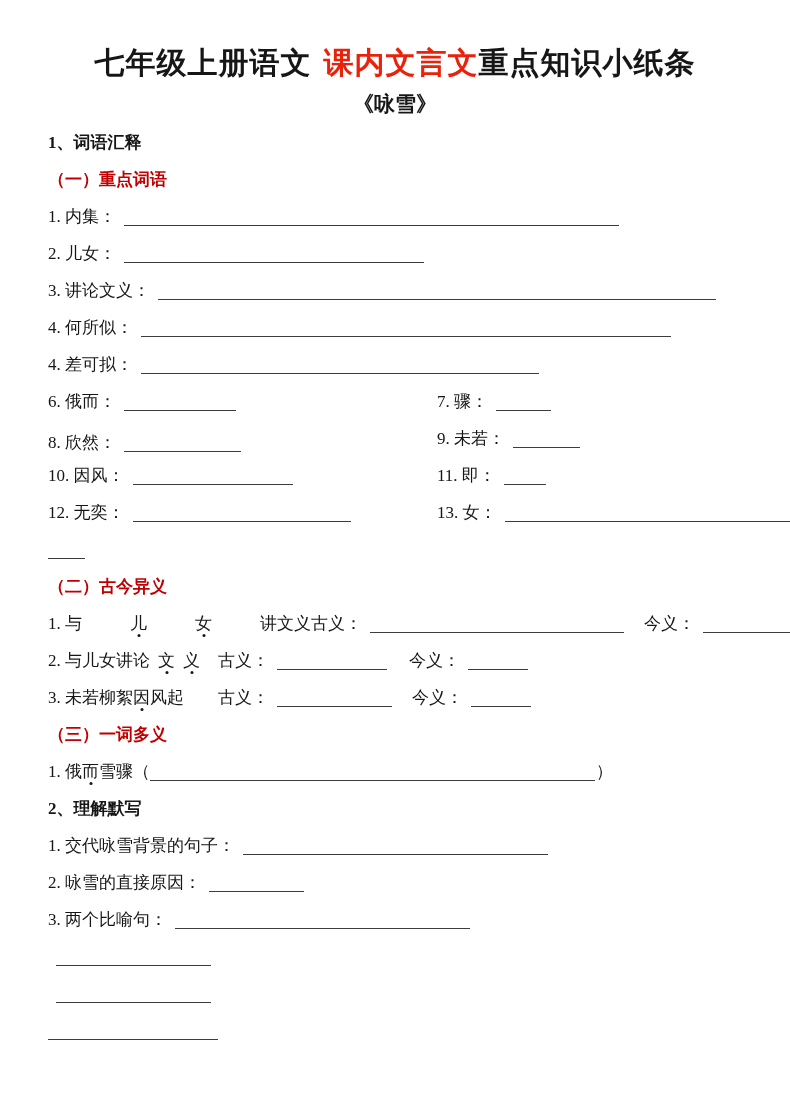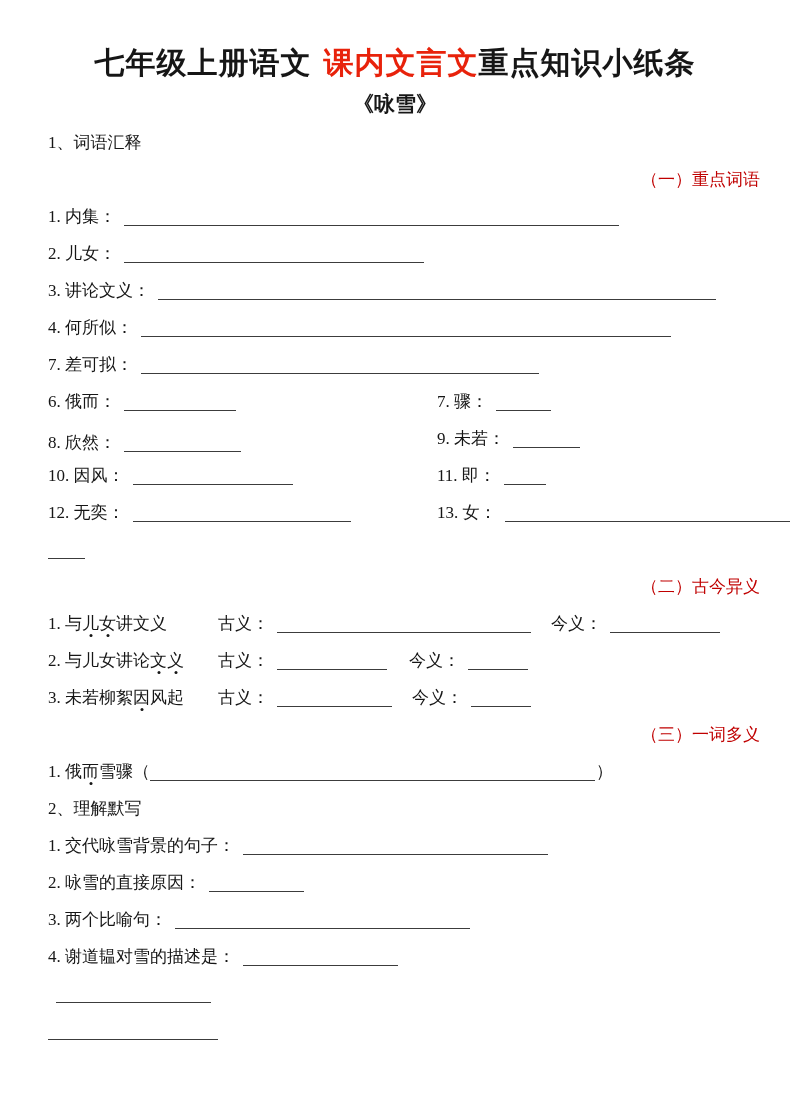--- a/index.html
+++ b/index.html
@@ -33,22 +33,22 @@
     padding-left:48px;
     padding-right:30px;
   }
   .block{
     height:37px;
     display:flex;
     align-items:center;
     font-size:17px;
     line-height:23px;
   }
-  .h-black{font-weight:normal;text-align:center;}
-  .h-red{font-weight:normal;color:var(--heading-red,#c00000);justify-content:flex-end;}
+  .h-black{font-weight:bold;text-align:center;}
+  .h-red{font-weight:bold;color:var(--heading-red,#c00000);}
   .cell{
     display:flex;
     align-items:center;
     white-space:nowrap;
   }
   .blank{
     display:inline-block;
     height:0;
     border-bottom:1px solid var(--line-color,#3c3c3c);
     position:relative;
@@ -103,21 +103,21 @@
         </span>
       </div>
       <div class="block">
         <span class="cell">
           <span>4. 何所似：</span>
           <span class="blank" style="width: 530px;"></span>
         </span>
       </div>
       <div class="block">
         <span class="cell">
-          <span>7. 差可拟：</span>
+          <span>4. 差可拟：</span>
           <span class="blank" style="width: 398px;"></span>
         </span>
       </div>
       <div class="block">
         <span class="cell" style="flex: 0 0 389px;">
           <span>6. 俄而：</span>
           <span class="blank" style="width: 112px;"></span>
         </span>
         <span class="cell">
           <span>7. 骤：</span>
@@ -156,37 +156,37 @@
       </div>
       <div class="block">
         <span class="cell">
           <span class="blank" style="width: 37px; margin-left: 0px;"></span>
         </span>
       </div>
       <div class="block h-red">
         <span>（二）古今异义</span>
       </div>
       <div class="block">
-        <span class="cell" style="flex: 0 0 170px;">
+        <span class="cell" style="flex: 0 0 170px; gap: 48px;">
           <span>1. 与</span>
           <span class="em">儿</span>
           <span class="em">女</span>
           <span>讲文义</span>
         </span>
         <span class="cell">
           <span>古义：</span>
           <span class="blank" style="width: 254px;"></span>
         </span>
         <span class="cell" style="margin-left: 20px;">
           <span>今义：</span>
           <span class="blank" style="width: 110px;"></span>
         </span>
       </div>
       <div class="block">
-        <span class="cell" style="flex: 0 0 170px;">
+        <span class="cell" style="flex: 0 0 170px; gap: 8px;">
           <span>2. 与儿女讲论</span>
           <span class="em">文</span>
           <span class="em">义</span>
         </span>
         <span class="cell">
           <span>古义：</span>
           <span class="blank" style="width: 110px;"></span>
         </span>
         <span class="cell" style="margin-left: 22px;">
           <span>今义：</span>
@@ -236,21 +236,20 @@
         </span>
       </div>
       <div class="block">
         <span class="cell">
           <span>3. 两个比喻句：</span>
           <span class="blank" style="width: 295px;"></span>
         </span>
       </div>
       <div class="block">
         <span class="cell">
-          <span>4. 谢道韫对雪的描述是：</span>
           <span class="blank" style="width: 155px;"></span>
         </span>
       </div>
       <div class="block">
         <span class="cell">
           <span class="blank" style="width: 155px;"></span>
         </span>
       </div>
       <div class="block">
         <span class="cell">

